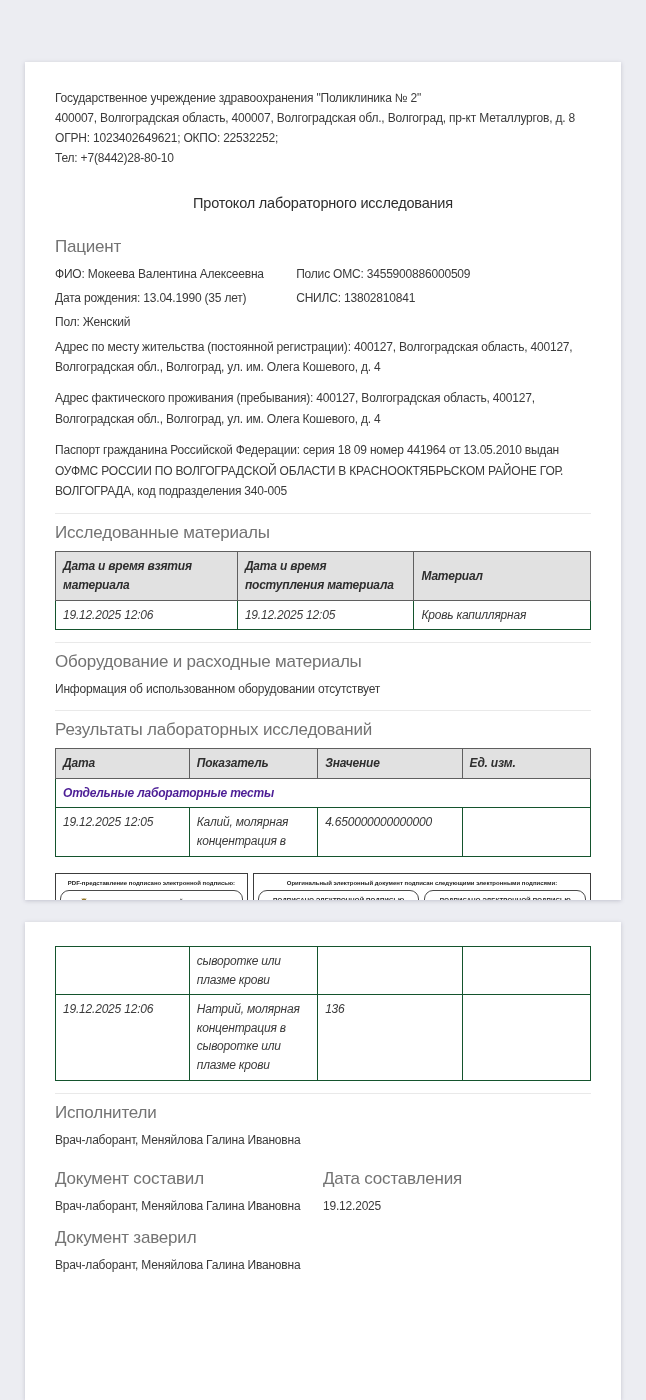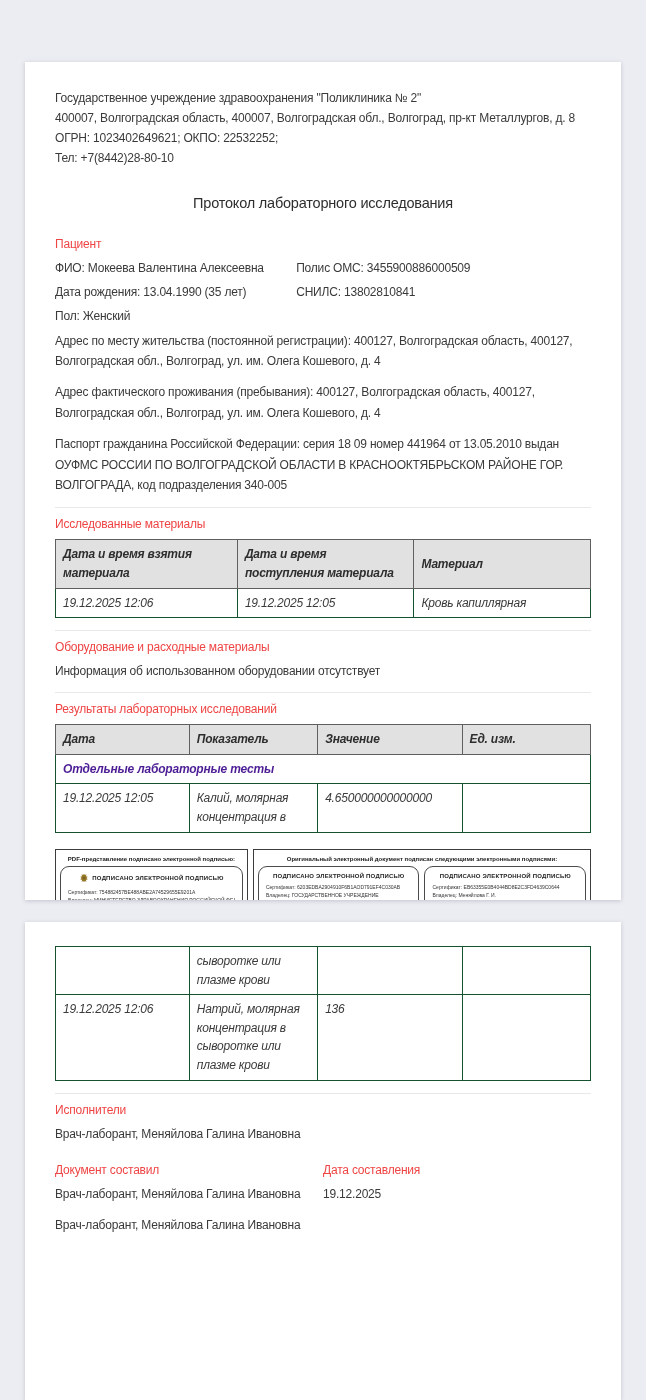--- a/index.html
+++ b/index.html
@@ -15,21 +15,21 @@
   }
   .page {
     position:absolute; left:25px; width:596px; background:#ffffff;
     box-shadow:0 1px 4px rgba(90,90,120,0.28);
   }
   #page1 { top:62px; height:838px; overflow:hidden; }
   #page2 { top:922px; height:478px; overflow:hidden; }
   .content { padding:26px 30px 0 30px; }
   .org-line { line-height:1.68; }
   .doc-title { text-align:center; font-weight:400; font-size:14.5px; margin:26px 0 26px; color:#2e2e2e; }
-  .sec-label { color:#ef4444; font-size:12px; margin:9px 0 8px; }
+  .sec-label { color:#737373; font-size:17px; margin:9px 0 8px; }
   .divider { border:none; border-top:1px solid #e9e9e9; margin:12px 0 0; }
   .pgrid { display:grid; grid-template-columns:45% 55%; row-gap:6px; line-height:1.5; }
   .para { margin:6px 0 11px; line-height:1.7; }
   table { width:100%; border-collapse:collapse; font-size:12px; margin:4px 0 4px; table-layout:fixed;font-style:italic; }
   th { background:#e1e1e1; border:1px solid #5f5f5f; padding:5px 7px; text-align:left; font-weight:700; line-height:1.55; color:#2e2e2e; }
   td { border:1px solid #14532d; padding:5px 7px; vertical-align:top; line-height:1.55; }
   .group-row td { font-weight:700; color:#4c1d95; }
   .sig-wrap { display:flex; gap:5px; margin-top:16px; }
   .sig-outer { border:1px solid #3c3c3c; padding:4px; background:#fff; }
   .sig-outer.left { width:36%; }
@@ -198,16 +198,17 @@
     <div class="value-line">Врач-лаборант, Меняйлова Галина Ивановна</div>
 
     <div class="two-col" style="margin-top:11px;">
       <div class="sec-label">Документ составил</div>
       <div class="sec-label">Дата составления</div>
       <div class="value-line">Врач-лаборант, Меняйлова Галина Ивановна</div>
       <div class="value-line">19.12.2025</div>
     </div>
 
     <div style="margin-top:11px;">
+      <div class="sec-label">Документ заверил</div>
       <div class="value-line">Врач-лаборант, Меняйлова Галина Ивановна</div>
     </div>
   </div>
 </div>
 
 </body></html>

